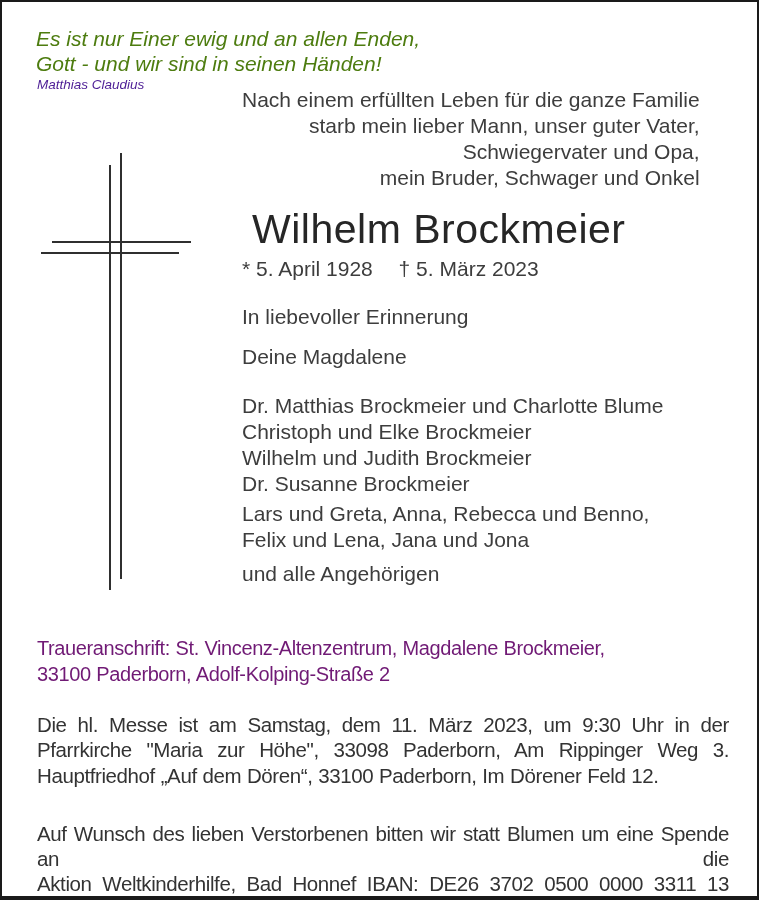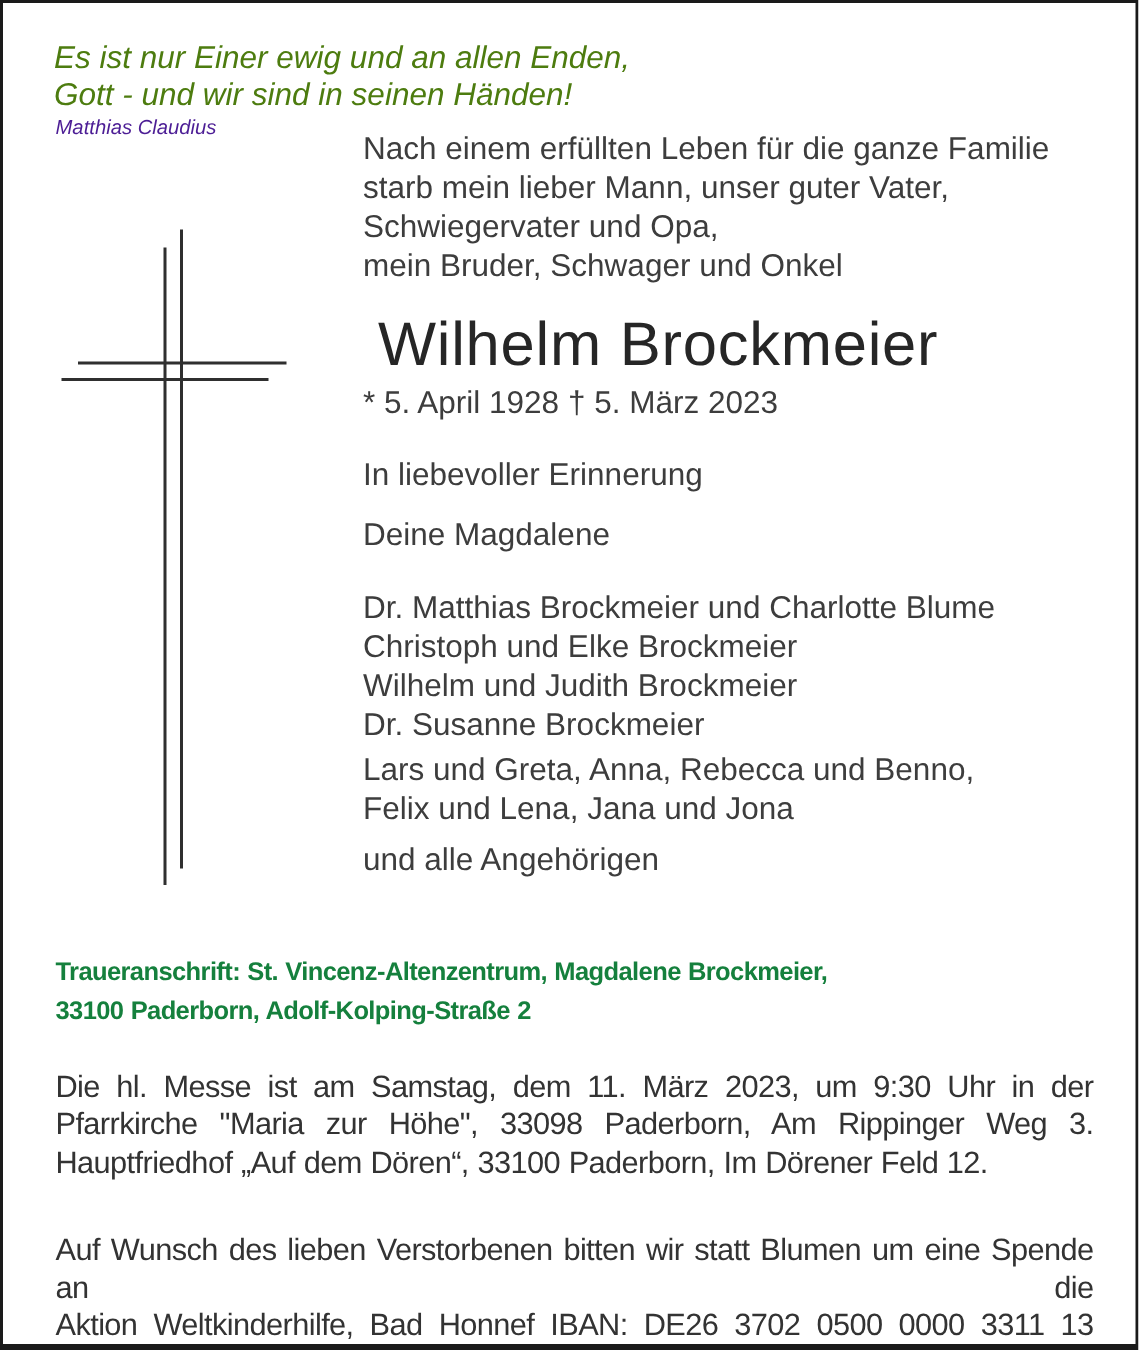--- a/index.html
+++ b/index.html
@@ -35,49 +35,49 @@
   .cross-line { position: absolute; background: #2f2f2f; }
   .cv1 { left: 107px; top: 163px; width: 2px; height: 425px; }
   .cv2 { left: 118px; top: 151px; width: 2px; height: 426px; }
   .ch1 { left: 50px;  top: 239px; width: 139px; height: 2px; }
   .ch2 { left: 39px;  top: 250px; width: 138px; height: 2px; }
 
   .intro {
     left: 240px; top: 85px;
     font-size: 21px;
     line-height: 26px;
+    text-align: right;
   }
   .name {
     left: 238px; top: 192px;
     margin: 12px;
     font-size: 41px;
     font-weight: 400;
     letter-spacing: 0.5px;
     color: #262626;
     white-space: nowrap;
   }
   .dates {
     left: 240px; top: 255px;
     font-size: 21px;
   }
-  .dates .death { }
+  .dates .death { margin-left: 20px; }
 
   .remembrance { left: 240px; top: 303px; font-size: 21px; }
   .spouse      { left: 240px; top: 343px; font-size: 21px; }
   .family      { left: 240px; top: 391px; font-size: 21px; line-height: 26px; }
   .grandchildren { left: 240px; top: 499px; font-size: 21px; line-height: 26px; }
   .relatives   { left: 240px; top: 560px; font-size: 21px; }
 
   .condensed { letter-spacing: -0.4px; word-spacing: 0.5px; }
   .address {
     left: 35px; top: 633px;
-    font-size: 17px;
+    font-size: 20px;
     line-height: 26px;
-    color: #15803d;
-    font-weight: bold;
+    color: #701a75;
   }
   .service {
     left: 35px; top: 710px;
     width: 692px;
     font-size: 20.5px;
     line-height: 25.3px;
     color: #333333;
   }
   .donation {
     left: 35px; top: 819px;

